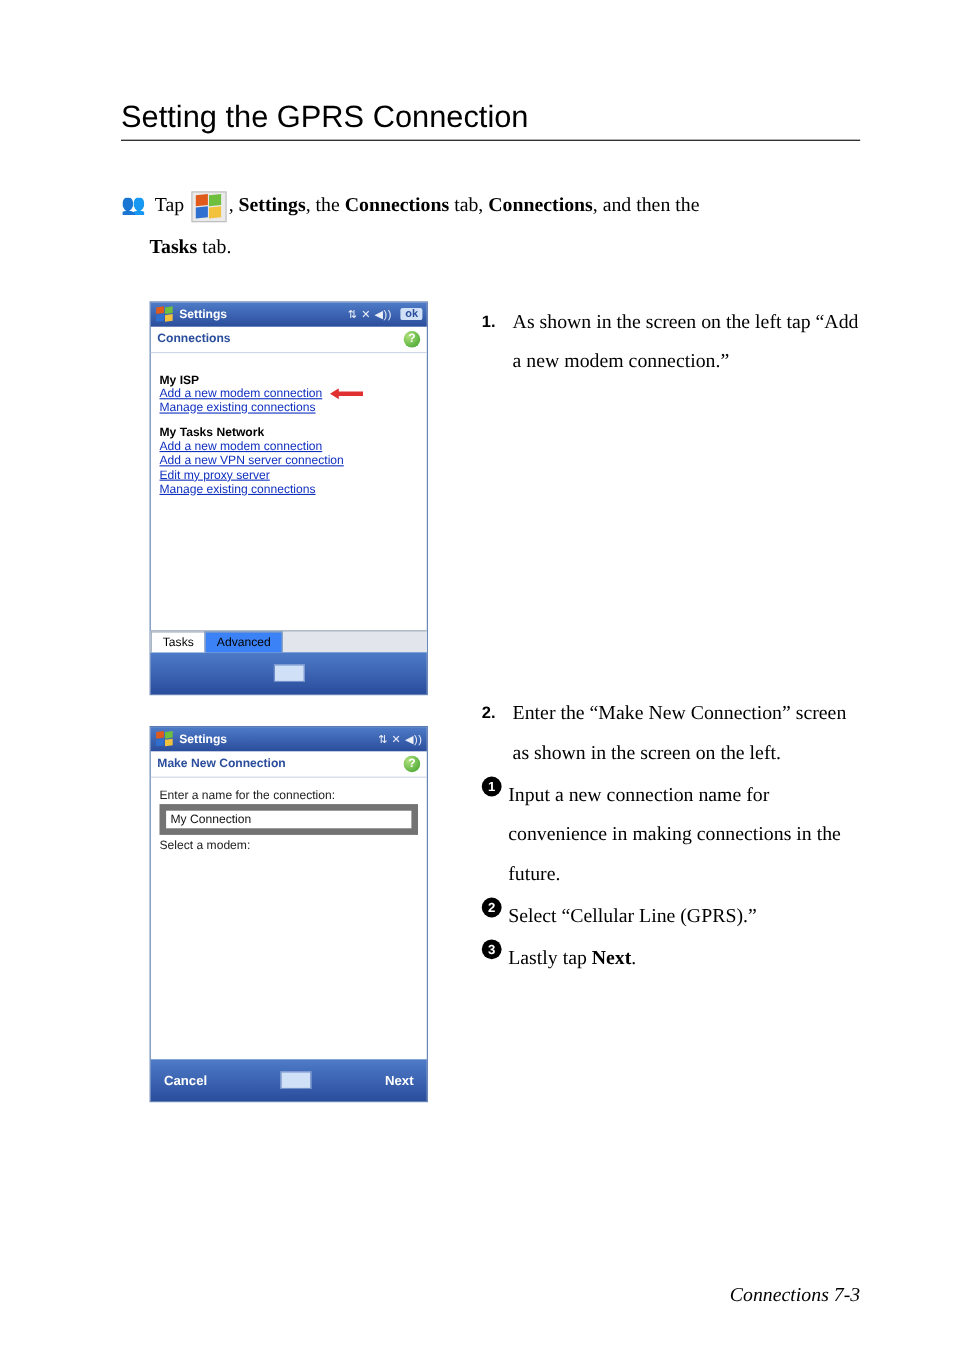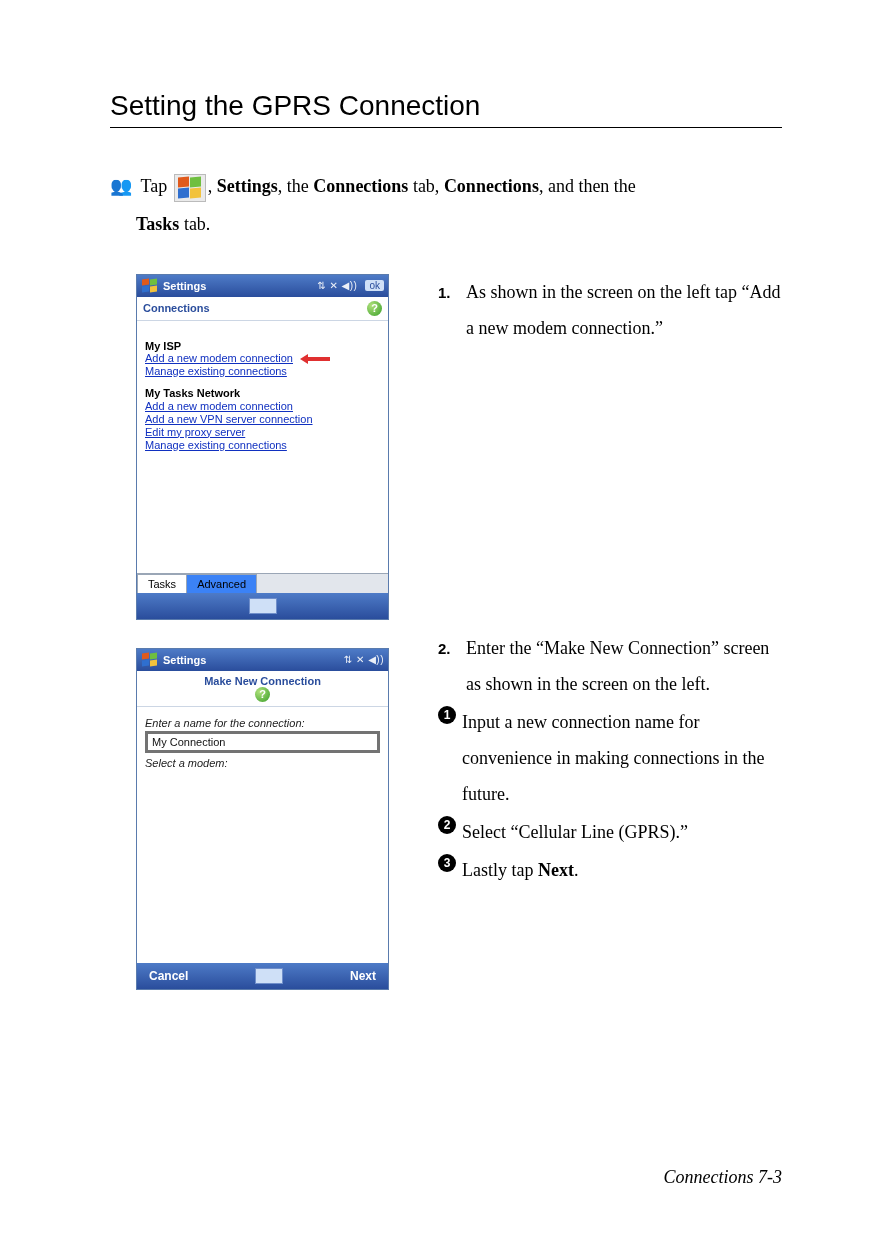--- a/index.html
+++ b/index.html
@@ -80,28 +80,28 @@
   }
   .wm-titlebar .flag span { position: absolute; width: 7px; height: 6px; }
   .wm-titlebar .flag .a{ background:#e05a1c; top:1px; left:1px; transform:skewY(-8deg);}
   .wm-titlebar .flag .b{ background:#6fbf3f; top:1px; left:9px; transform:skewY(-8deg);}
   .wm-titlebar .flag .c{ background:#2f6fcf; top:8px; left:1px; transform:skewY(-8deg);}
   .wm-titlebar .flag .d{ background:#f2c23c; top:8px; left:9px; transform:skewY(-8deg);}
   .wm-titlebar .ttl { font-weight: bold; flex: 1; }
   .wm-titlebar .status { font-size: 10px; opacity: .9; letter-spacing: .5px;}
   .wm-titlebar .ok {
     background: #cfe0f7; color: #2a4d9c; padding: 0 4px; border-radius: 2px;
-    font-size: 10px; font-weight: normal; margin-left: 4px;
+    font-size: 10px; font-weight: bold; margin-left: 4px;
   }
   .wm-subbar {
     display: flex; align-items: center; justify-content: space-between;
     padding: 4px 6px; border-bottom: 1px solid #ccd6e4;
     color: #2a4d9c; font-weight: bold;
   }
-  .wm-subbar.light { color:#2a4d9c;flex-direction:column; }
+  .wm-subbar.light { color:#2a4d9c; }
   .help-ico {
     width: 15px; height: 15px; border-radius: 50%;
     background: radial-gradient(circle at 30% 30%, #aee07a, #3a9f2a);
     color: #fff; font-weight: bold; font-size: 11px;
     display: inline-flex; align-items: center; justify-content: center;
   }
   .wm-body { padding: 6px 8px 0 8px; min-height: 240px; }
   .wm-body .group-title { font-weight: bold; color: #000; margin-top: 13px; }
   .wm-body .lnk { color: #1030c0; text-decoration: underline; display: block; margin: 1px 0; cursor: pointer; width: fit-content;}
   .red-arrow {
@@ -112,34 +112,34 @@
     display: flex; border-top: 1px solid #9aa6b6; background: #e2e6ec;
     font-size: 11px; margin-top: 6px;
   }
   .wm-tabs .tab {
     padding: 3px 10px; border: 1px solid #9aa6b6; border-bottom: none;
     background: #3b82f6; margin-right: -1px; cursor: pointer;
   }
   .wm-tabs .tab.active { background: #fff; font-weight: normal; }
   .wm-bottombar {
     background: linear-gradient(#4e7bc7, #2a4d9c);
-    height: 26px; display: flex; align-items: center; justify-content: center;
+    height: 38px; display: flex; align-items: center; justify-content: center;
   }
   .kbd-ico {
     width: 26px; height: 14px; background: #cfe0f7; border: 1px solid #6f8eca;
     display: inline-block;
   }
   .wm-bottombar.with-buttons { justify-content: space-between; padding: 0 12px; }
   .wm-bottombar .btn { color: #fff; font-weight: bold; font-size: 12px; cursor: pointer; }
 
   .wm2-body { padding: 6px 8px 0 8px; min-height: 250px; }
-  .wm2-body .lbl { color: #222; margin: 4px 0 2px 0; font-style: italic; }
+  .wm2-body .lbl { color: #222; margin: 4px 0 2px 0; }
   .wm-input {
     width: 100%; box-sizing: border-box; font: inherit;
-    padding: 2px 4px; border: 3px solid #737373; background: #fff; color: #111;
+    padding: 2px 4px; border: 6px solid #737373; background: #fff; color: #111;
   }
   .wm-select {
     width: 100%; display: flex; align-items: center; justify-content: space-between;
     padding: 2px 4px; border: 1px solid #7b8da3; box-sizing: border-box;
     background: #2a5fbf; color: #fff; cursor: pointer;
   }
   .wm-select .caret { width: 14px; text-align: center; background: #d9e1ee; color:#2a4d9c; margin: -2px -4px -2px 4px; padding: 2px 0;}
 
   
   .num-item { display: flex; gap: 8px; margin-bottom: 24px; }

